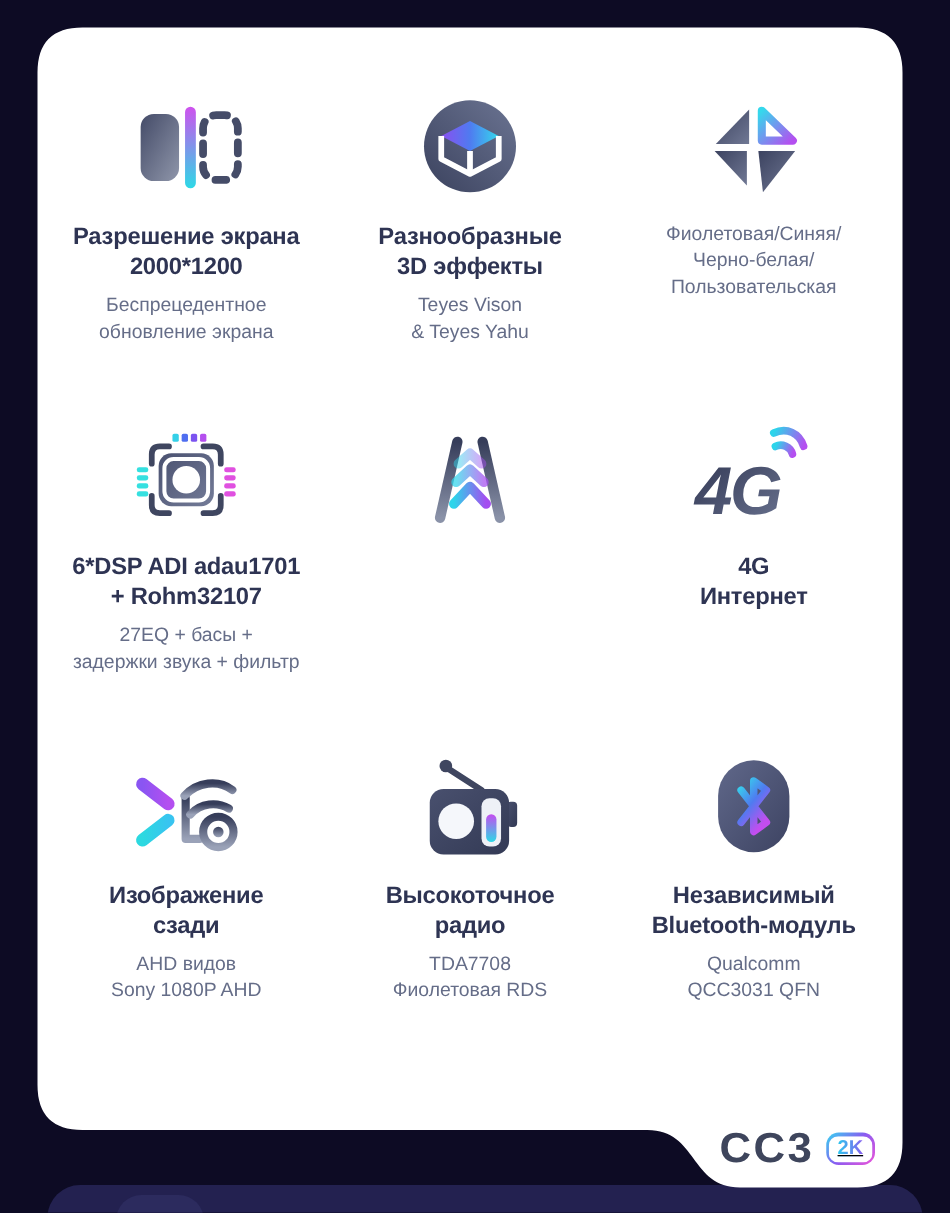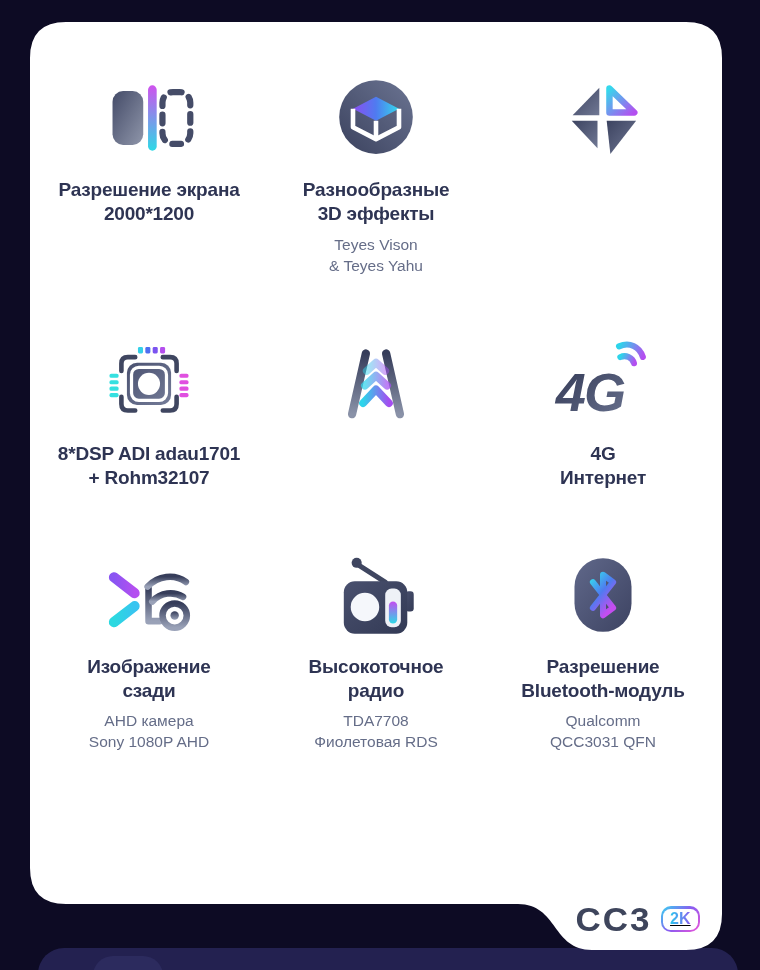--- a/index.html
+++ b/index.html
@@ -87,20 +87,22 @@
                 <stop offset="1" stop-color="#2dd9e6"></stop>
             </linearGradient>
           </defs>
           <rect x="12" y="12" width="32" height="56" rx="11" fill="url(#d1)"></rect>
           <rect x="49" y="6" width="9" height="68" rx="4.5" fill="url(#a1)"></rect>
           <rect x="64" y="13" width="29" height="54" rx="11" fill="none" stroke="#454c68" stroke-width="6.5" stroke-dasharray="9 9" stroke-linecap="round"></rect>
         </svg>
       </div>
       <div class="title">Разрешение экрана
 2000*1200</div>
+      <div class="subtitle">Беспрецедентное
+обновление экрана</div>
     </div>
 
     <div class="cell">
       <div class="icon-wrap">
         <svg width="92" height="84" viewBox="0 0 100 90">
           <defs>
             <linearGradient id="d2" x1="1" y1="0" x2="0" y2="1">
               <stop offset="0" stop-color="#6b7492"></stop>
                 <stop offset="1" stop-color="#3b425e"></stop>
             </linearGradient>
@@ -134,20 +136,23 @@
               <stop offset="0" stop-color="#35d8ec"></stop>
                 <stop offset="1" stop-color="#b44ff0"></stop>
             </linearGradient>
           </defs>
           <polygon points="17,42 46,12 46,42" fill="url(#d3)"></polygon>
           <polygon points="57,13 84,39 57,39" fill="none" stroke="url(#a3)" stroke-width="7" stroke-linejoin="round"></polygon>
           <polygon points="54,48 86,48 58,84" fill="url(#d3)"></polygon>
           <polygon points="44,48 44,78 16,48" fill="url(#d3)"></polygon>
         </svg>
       </div>
+      <div class="subtitle">Фиолетовая/Синяя/
+Черно-белая/
+Пользовательская</div>
     </div>
 
     <div class="cell">
       <div class="icon-wrap">
         <svg width="92" height="86" viewBox="0 0 100 92">
           <defs>
             <linearGradient id="d4" x1="0" y1="0" x2="1" y2="1">
               <stop offset="0" stop-color="#4a5170"></stop>
                 <stop offset="1" stop-color="#747c98"></stop>
             </linearGradient>
@@ -174,22 +179,24 @@
             <rect x="7" y="58" width="10" height="4.5" rx="2"></rect>
           </g>
           <g fill="#e050e0">
             <rect x="83" y="37" width="10" height="4.5" rx="2"></rect>
             <rect x="83" y="44" width="10" height="4.5" rx="2"></rect>
             <rect x="83" y="51" width="10" height="4.5" rx="2"></rect>
             <rect x="83" y="58" width="10" height="4.5" rx="2"></rect>
           </g>
         </svg>
       </div>
-      <div class="title">8*DSP ADI adau1701
+      <div class="title">6*DSP ADI adau1701
 + Rohm32107</div>
+      <div class="subtitle">27EQ + басы +
+задержки звука + фильтр</div>
     </div>
 
     <div class="cell">
       <div class="icon-wrap">
         <svg width="92" height="84" viewBox="0 0 100 90">
           <defs>
             <linearGradient id="d5" x1="0" y1="0" x2="0" y2="1">
               <stop offset="0" stop-color="#363d5a"></stop>
                 <stop offset="1" stop-color="#8a92a8"></stop>
             </linearGradient>
@@ -256,21 +263,21 @@
             <path d="M 52,38 L 52,73 L 64,73"></path>
             <path d="M 51,36 C 62,24 80,22 92,31"></path>
             <path d="M 56,52 C 65,42 79,41 89,47"></path>
             <circle cx="80" cy="67" r="13"></circle>
           </g>
           <circle cx="80" cy="67" r="4.5" fill="url(#d7)"></circle>
         </svg>
       </div>
       <div class="title">Изображение
 сзади</div>
-      <div class="subtitle">AHD камера
+      <div class="subtitle">AHD видов
 Sony 1080P AHD</div>
     </div>
 
     <div class="cell">
       <div class="icon-wrap">
         <svg width="92" height="86" viewBox="0 0 100 92">
           <defs>
             <linearGradient id="d8" x1="0" y1="0" x2="1" y2="1">
               <stop offset="0" stop-color="#49506e"></stop>
                 <stop offset="1" stop-color="#333a55"></stop>
@@ -306,21 +313,21 @@
             <linearGradient id="a9" x1="0" y1="0" x2="0.6" y2="1">
               <stop offset="0" stop-color="#35d8ec"></stop>
                 <stop offset="0.5" stop-color="#4f7bf0"></stop>
                 <stop offset="1" stop-color="#c44df0"></stop>
             </linearGradient>
           </defs>
           <rect x="19" y="6" width="62" height="80" rx="31" fill="url(#d9)"></rect>
           <path d="M 39,32 L 61,60 L 50,68 L 50,24 L 61,32 L 39,60" fill="none" stroke="url(#a9)" stroke-width="6.5" stroke-linecap="round" stroke-linejoin="round"></path>
         </svg>
       </div>
-      <div class="title">Разрешение
+      <div class="title">Независимый
 Bluetooth-модуль</div>
       <div class="subtitle">Qualcomm
 QCC3031 QFN</div>
     </div>
 
   </div>
 </div>
 
 <div class="logo">
   <span class="brand">CC3</span>

